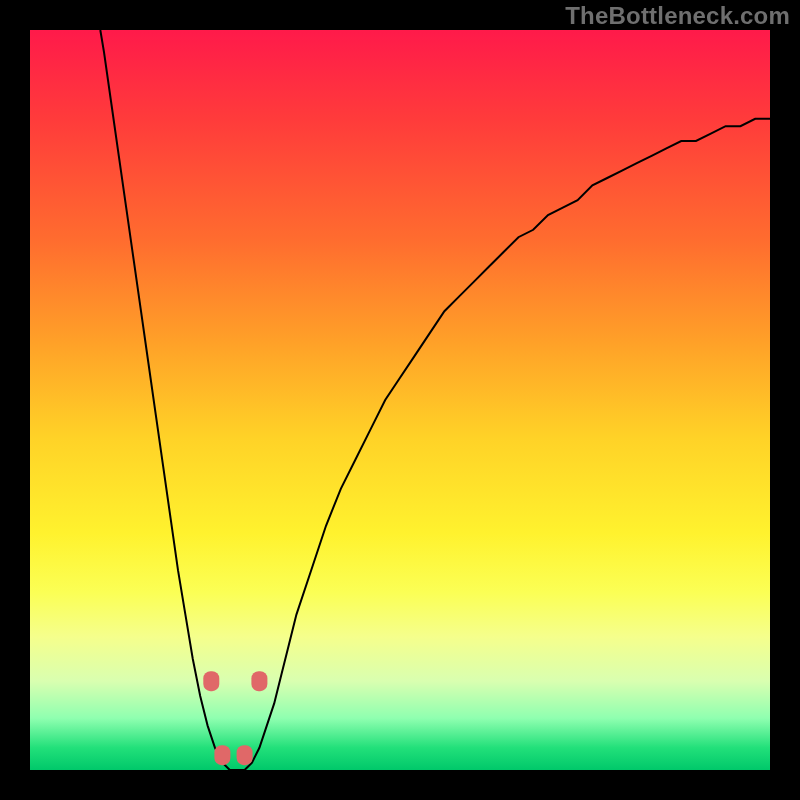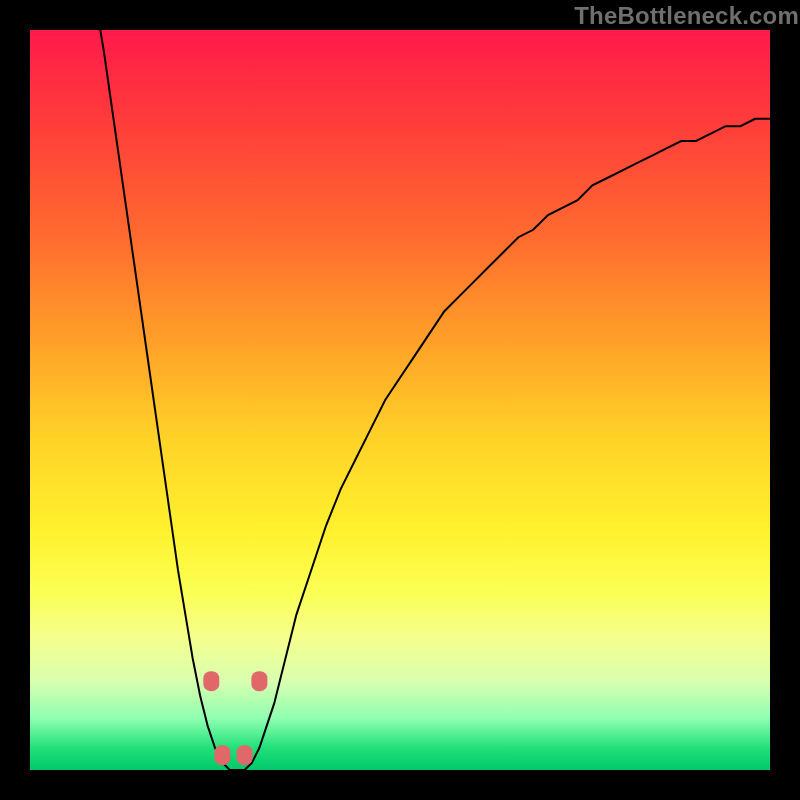--- a/index.html
+++ b/index.html
@@ -40,21 +40,21 @@
     position: absolute;
     left: 0;
     top: 0;
     width: 740px;
     height: 740px;
     overflow: visible;
   }
   #watermark {
     position: absolute;
     top: 2px;
-    right: 1px;
+    right: 10px;
     font-family: Arial, Helvetica, sans-serif;
     font-size: 24px;
     font-weight: 600;
     color: #6f6f6f;
     letter-spacing: 0.2px;
     user-select: none;
   }
   .curve {
     fill: none;
     stroke: #000;

